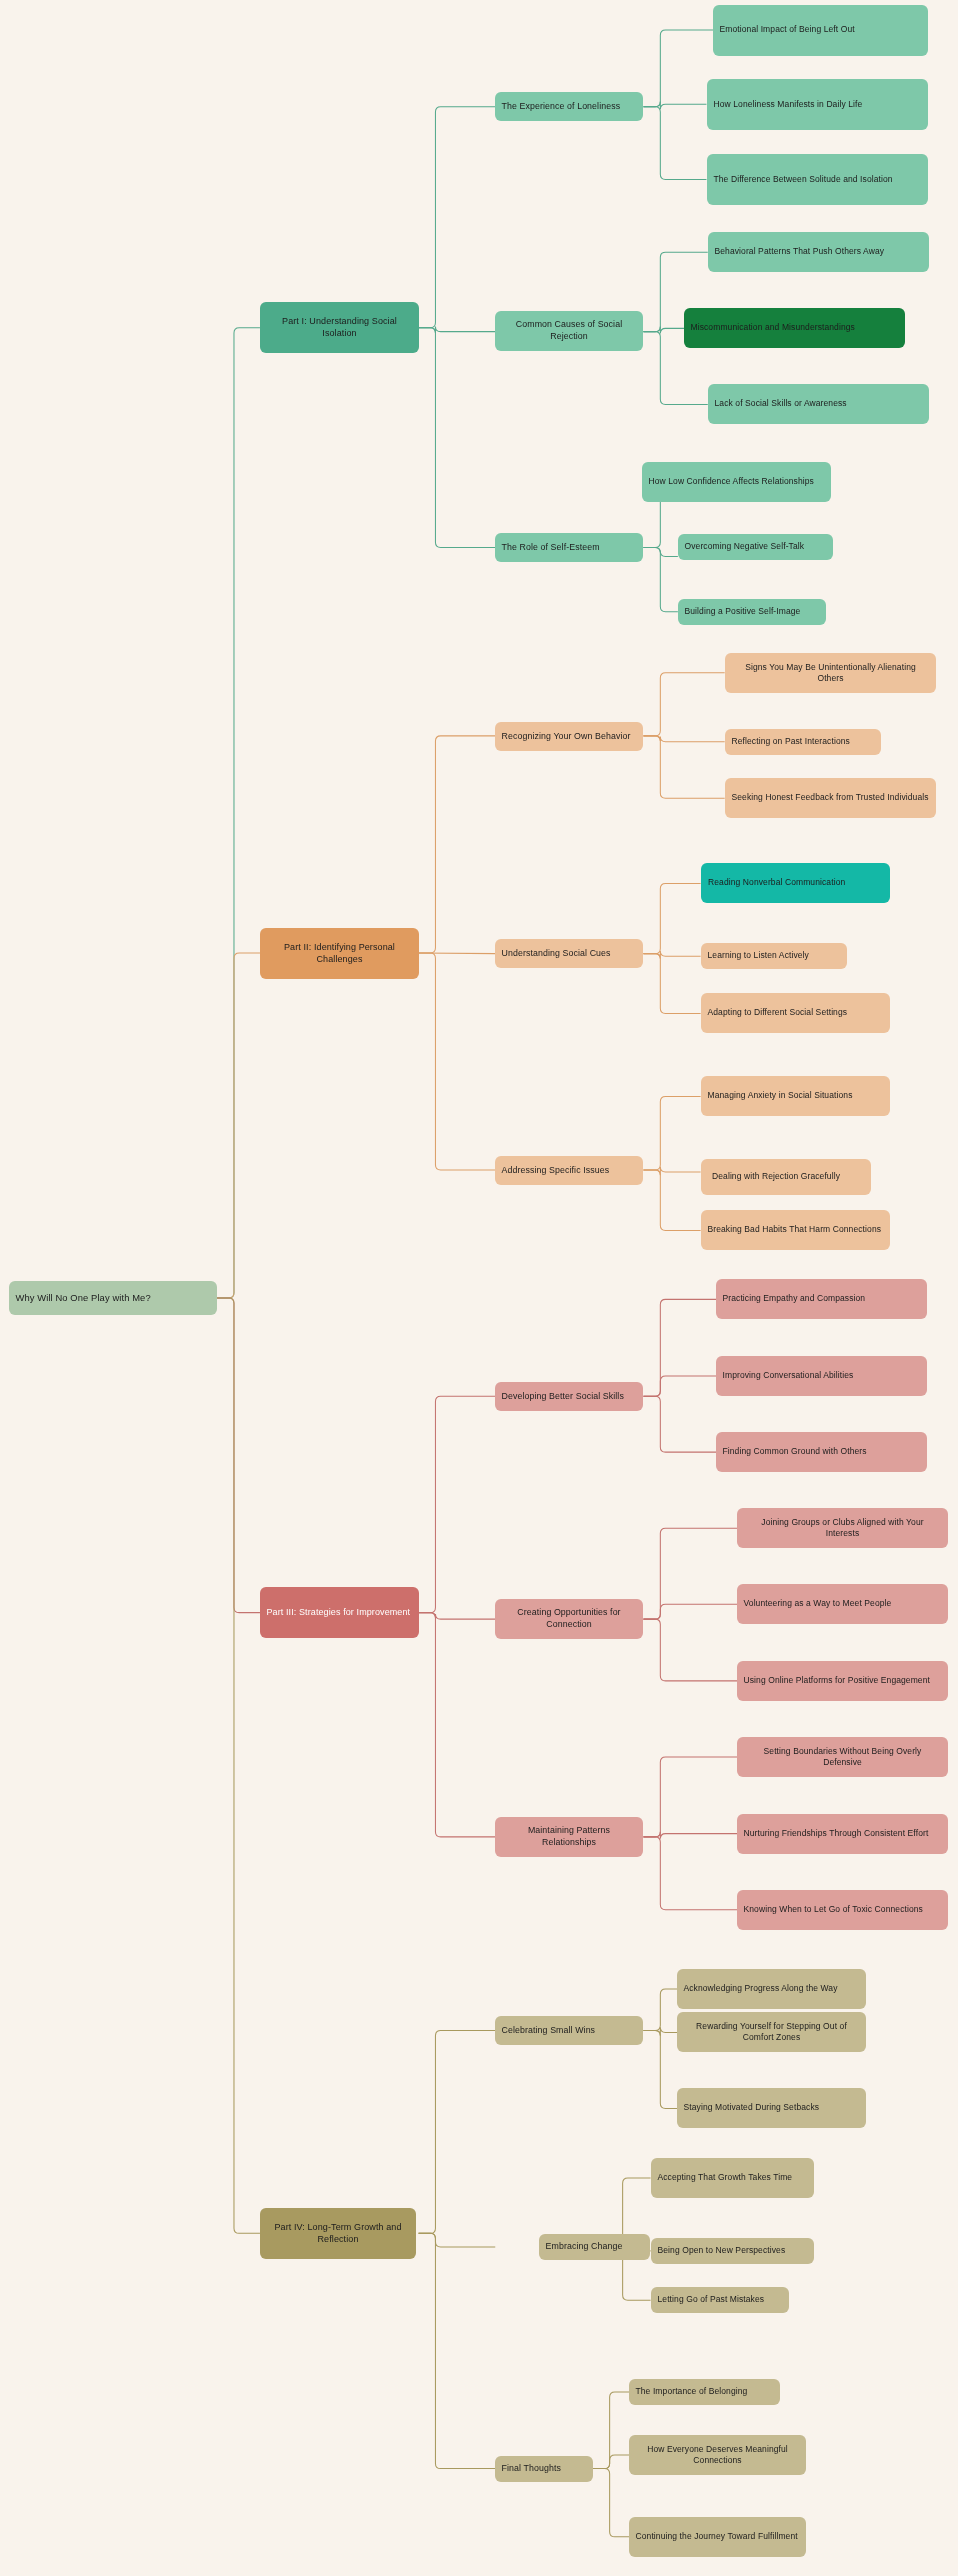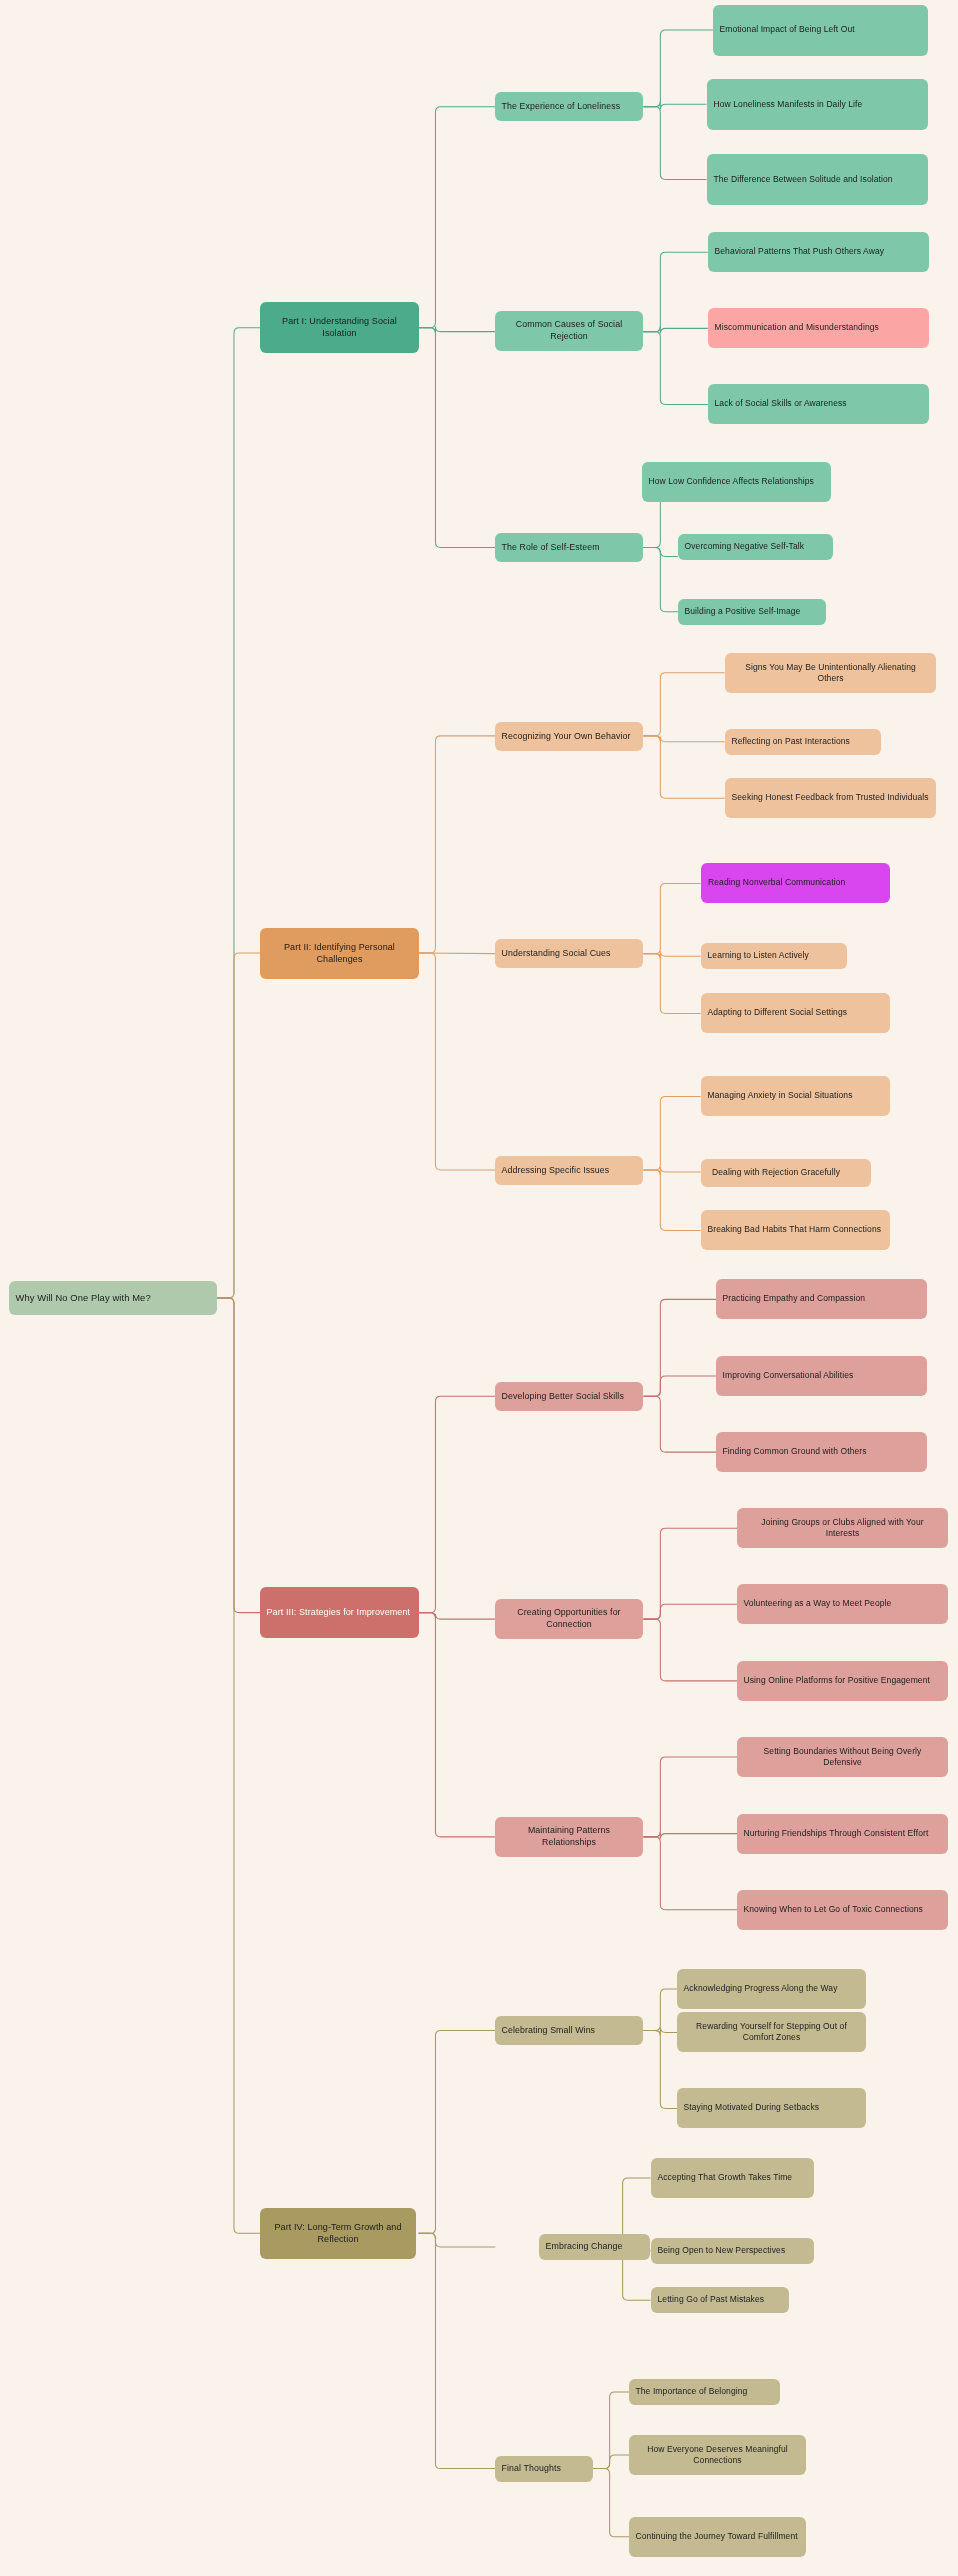--- a/index.html
+++ b/index.html
@@ -109,21 +109,21 @@
     </div>
     <div class="node lvl3" style="left: 707px; top: 154px; width: 221px; height: 51px; background: rgb(126, 200, 169);">
       <span>The Difference Between Solitude and Isolation</span>
     </div>
     <div class="node lvl2" style="left: 495px; top: 311px; width: 148px; height: 40px; background: rgb(126, 200, 169);">
       <span>Common Causes of Social Rejection</span>
     </div>
     <div class="node lvl3" style="left: 708px; top: 232px; width: 221px; height: 40px; background: rgb(126, 200, 169);">
       <span>Behavioral Patterns That Push Others Away</span>
     </div>
-    <div class="node lvl3" style="left: 708px; top: 308px; width: 221px; height: 40px; background: #fca5a5;">
+    <div class="node lvl3" style="left: 684px; top: 308px; width: 221px; height: 40px; background: #15803d;">
       <span>Miscommunication and Misunderstandings</span>
     </div>
     <div class="node lvl3" style="left: 708px; top: 384px; width: 221px; height: 40px; background: rgb(126, 200, 169);">
       <span>Lack of Social Skills or Awareness</span>
     </div>
     <div class="node lvl2" style="left: 495px; top: 533px; width: 148px; height: 29px; background: rgb(126, 200, 169);">
       <span>The Role of Self-Esteem</span>
     </div>
     <div class="node lvl3" style="left: 642px; top: 462px; width: 189px; height: 40px; background: rgb(126, 200, 169);">
       <span>How Low Confidence Affects Relationships</span>
@@ -145,36 +145,36 @@
     </div>
     <div class="node lvl3" style="left: 725px; top: 729px; width: 156px; height: 26px; background: rgb(237, 194, 156);">
       <span>Reflecting on Past Interactions</span>
     </div>
     <div class="node lvl3" style="left: 725px; top: 778px; width: 211px; height: 40px; background: rgb(237, 194, 156);">
       <span>Seeking Honest Feedback from Trusted Individuals</span>
     </div>
     <div class="node lvl2" style="left: 495px; top: 939px; width: 148px; height: 29px; background: rgb(237, 194, 156);">
       <span>Understanding Social Cues</span>
     </div>
-    <div class="node lvl3" style="left: 701px; top: 863px; width: 189px; height: 40px; background: #d946ef; padding-left: 7px;">
+    <div class="node lvl3" style="left: 701px; top: 863px; width: 189px; height: 40px; background: #14b8a6; padding-left: 7px;">
       <span>Reading Nonverbal Communication</span>
     </div>
     <div class="node lvl3" style="left: 701px; top: 943px; width: 146px; height: 26px; background: rgb(237, 194, 156);">
       <span>Learning to Listen Actively</span>
     </div>
     <div class="node lvl3" style="left: 701px; top: 993px; width: 189px; height: 40px; background: rgb(237, 194, 156);">
       <span>Adapting to Different Social Settings</span>
     </div>
     <div class="node lvl2" style="left: 495px; top: 1156px; width: 148px; height: 29px; background: rgb(237, 194, 156);">
       <span>Addressing Specific Issues</span>
     </div>
     <div class="node lvl3" style="left: 701px; top: 1076px; width: 189px; height: 40px; background: rgb(237, 194, 156);">
       <span>Managing Anxiety in Social Situations</span>
     </div>
-    <div class="node lvl3" style="left: 701px; top: 1159px; width: 170px; height: 28px; background: rgb(237, 194, 156); padding-left: 11px;">
+    <div class="node lvl3" style="left: 701px; top: 1159px; width: 170px; height: 36px; background: rgb(237, 194, 156); padding-left: 11px;">
       <span>Dealing with Rejection Gracefully</span>
     </div>
     <div class="node lvl3" style="left: 701px; top: 1210px; width: 189px; height: 40px; background: rgb(237, 194, 156);">
       <span>Breaking Bad Habits That Harm Connections</span>
     </div>
     <div class="node lvl1 white-text" style="left: 260px; top: 1587px; width: 159px; height: 51px; background: rgb(205, 111, 107);">
       <span>Part III: Strategies for Improvement</span>
     </div>
     <div class="node lvl2" style="left: 495px; top: 1382px; width: 148px; height: 29px; background: rgb(221, 160, 155);">
       <span>Developing Better Social Skills</span>

